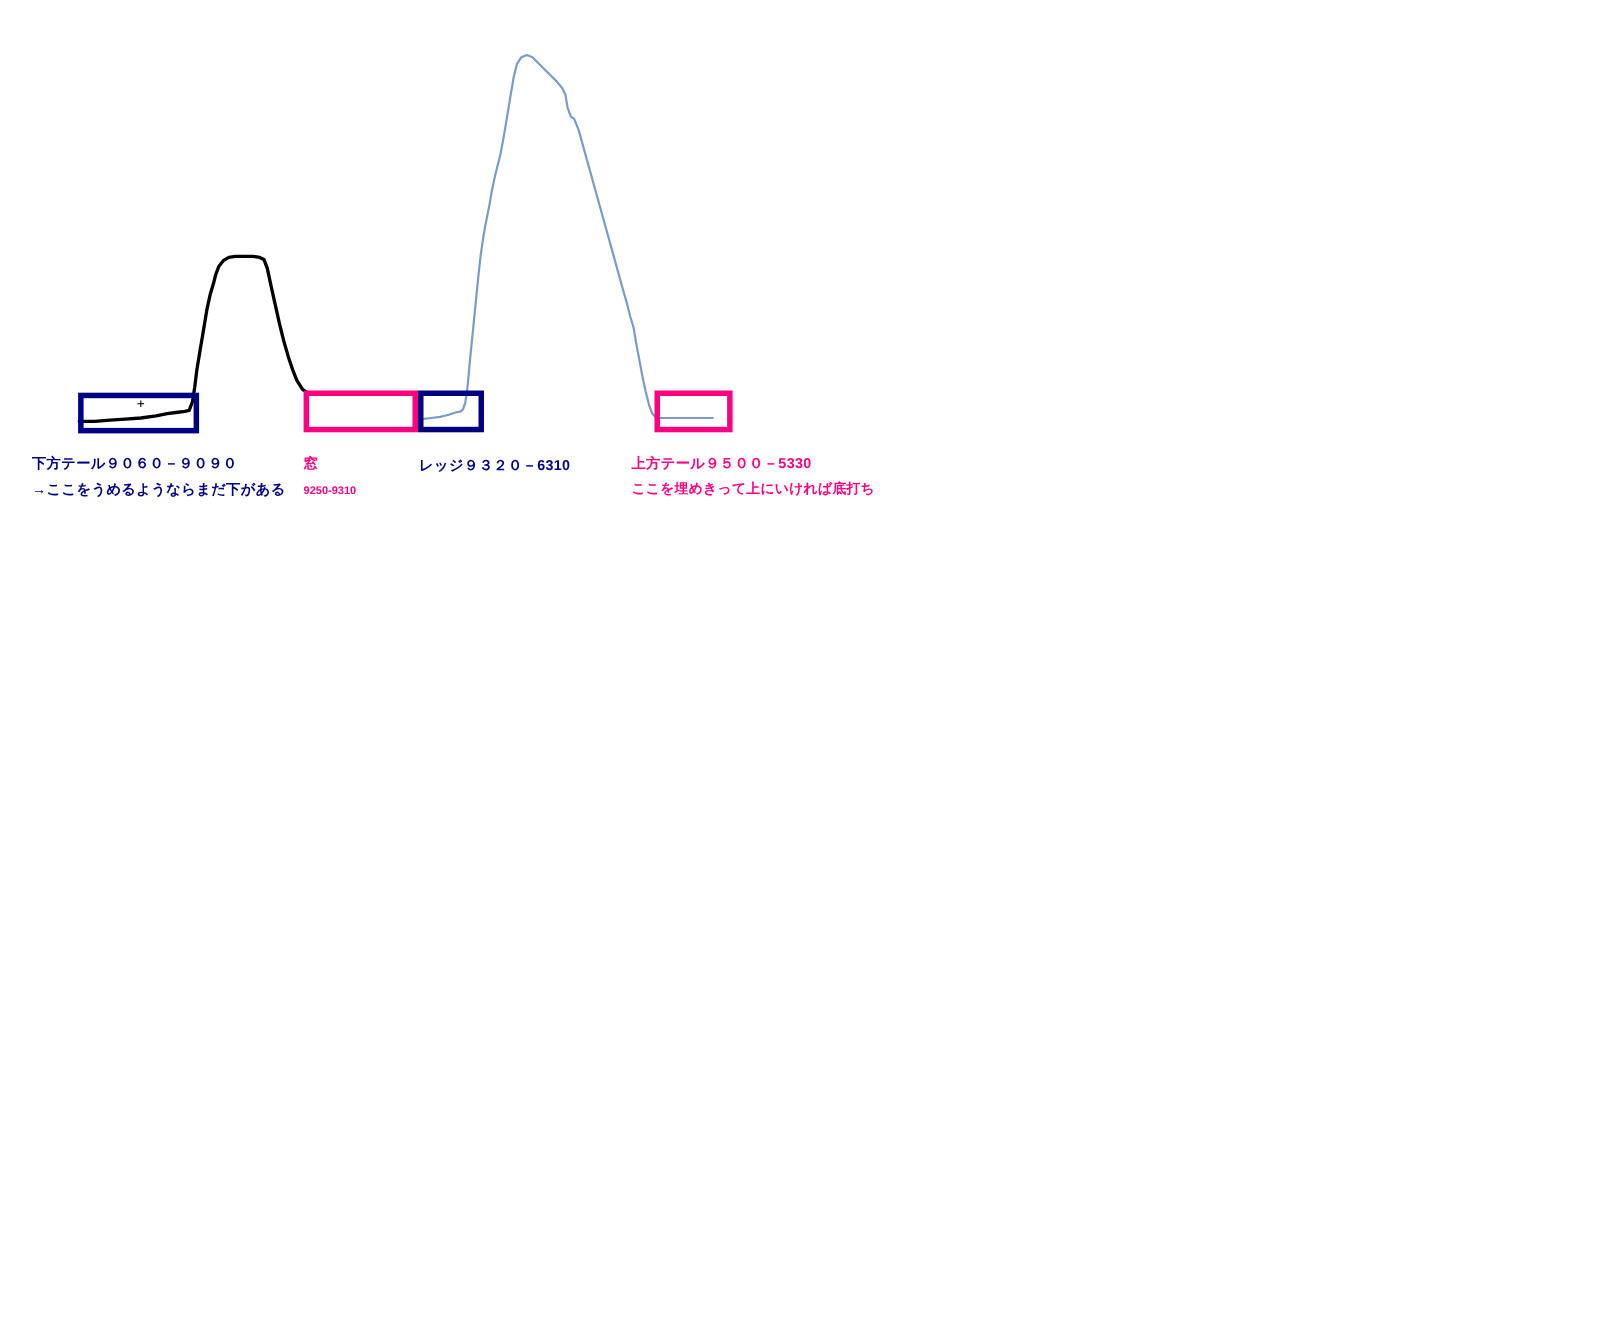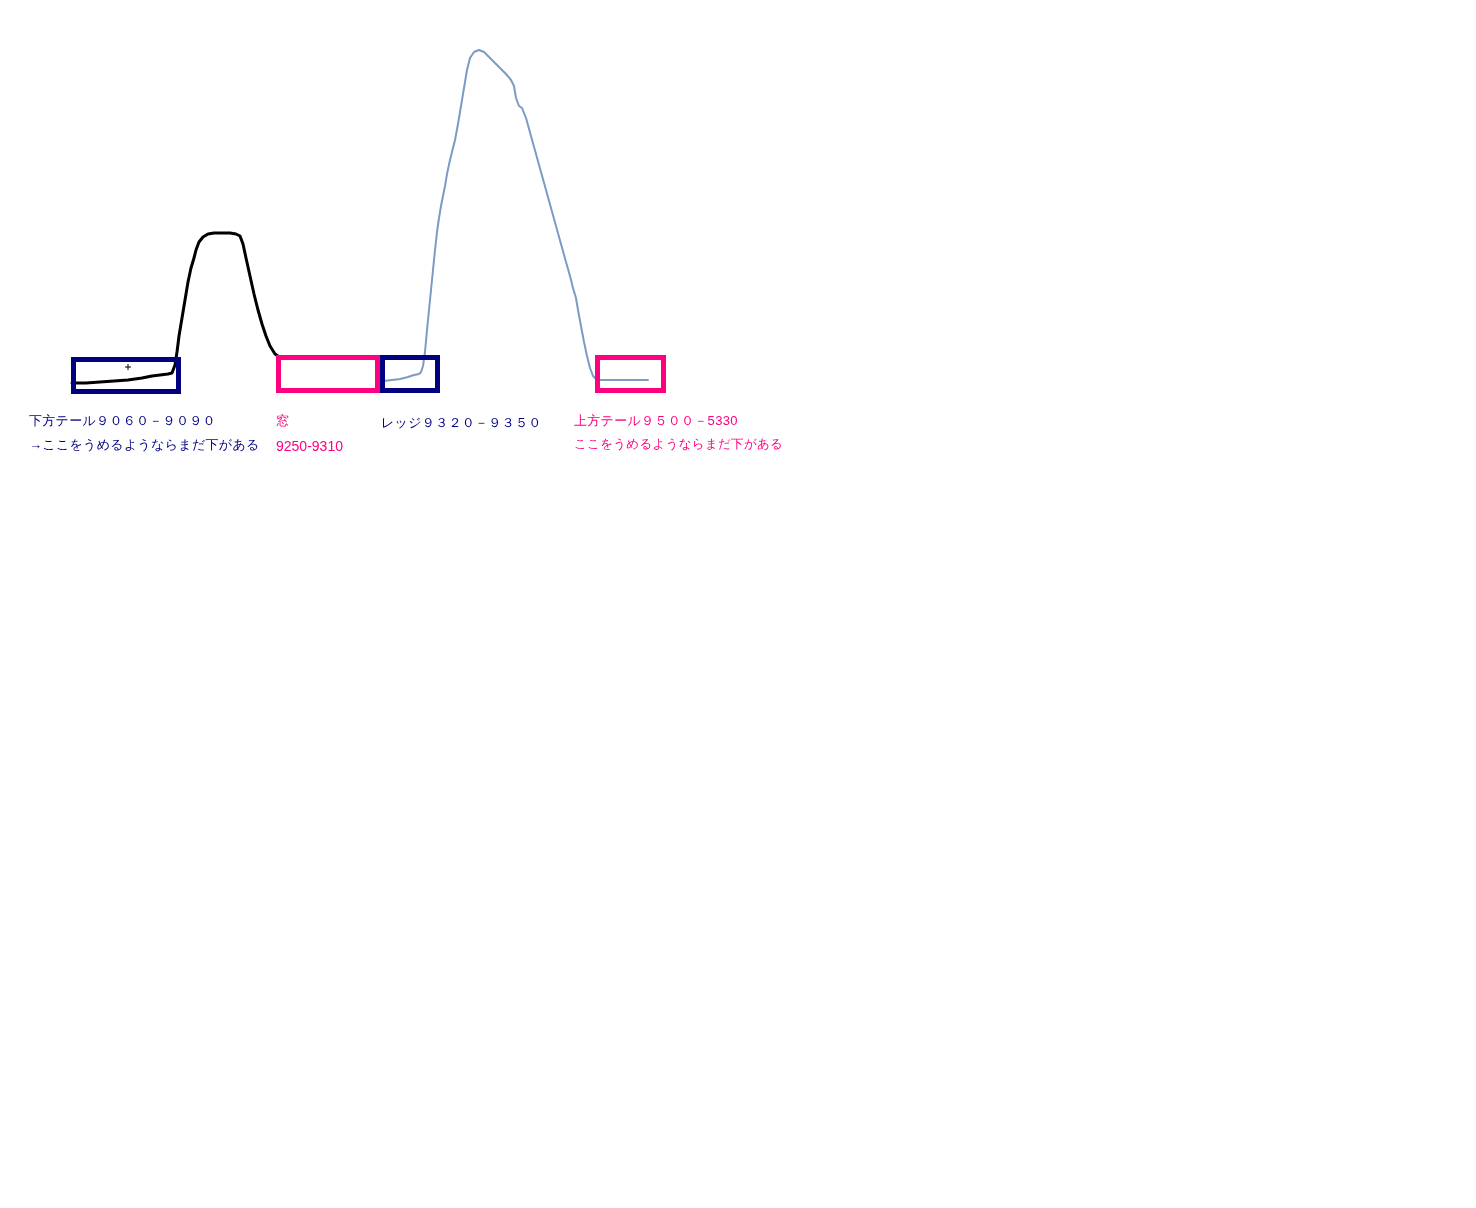--- a/index.html
+++ b/index.html
@@ -21,29 +21,30 @@
     width: 1476px;
     height: 1208px;
   }
   .annot-label {
     position: absolute;
     white-space: nowrap;
     font-family: "Liberation Sans", sans-serif;
     font-size: 13px;
     line-height: 15px;
     letter-spacing: 0.3px;
+    font-weight: bold;
   }
   .annot-navy { color: #000080; }
   .annot-pink { color: #ff0080; }
   .annot-label .l2 { display: block; margin-top: 9px; }
   .label-lower-tail { left: 29px;  top: 413px; }
   .label-window     { left: 276px; top: 413px; }
   .label-ledge      { left: 381px; top: 415px; }
   .label-upper-tail { left: 574px; top: 413px; }
-  .label-window .l2 { margin-top: 11px; letter-spacing: 0; font-size: 14px; text-align: right; }
+  .label-window .l2 { margin-top: 11px; letter-spacing: 0; font-size: 10px; text-align: right; }
   .label-upper-tail .l2 { font-size: 12.5px; }
 </style>
 </head>
 <body>
 
 <svg id="chart-root" viewBox="0 0 1476 1208" xmlns="http://www.w3.org/2000/svg">
   <rect id="bg-rect" x="0" y="0" width="1476" height="1208" fill="#ffffff"></rect>
   <g id="series-layer">
       <polyline points="72,383 86,383 100,382 114,381 128,380 142,378 152,376 160,375 168,374 172,373 175,365 177,352 179,336 182,318 185,300 188,282 191,268 194,258 196,250 199,242 203,237 208,234 214,233 222,233 230,233 236,234 240,236 243,244 246,258 250,276 254,294 258,310 262,324 266,336 270,346 275,354 281,358 290,358 300,358" fill="none" stroke="#000000" stroke-width="3" stroke-linejoin="round" stroke-linecap="round"></polyline>
       <polyline points="383,381 392,380 400,379 408,377 414,375 419,374 421,372 423,366 425,352 427,330 429,310 431,290 433,270 435,250 437,232 439,218 441,206 443,196 445,186 447,174 450,160 452,152 455,140 458,124 461,106 464,88 467,70 470,58 474,52 479,50 484,52 489,57 494,62 500,68 506,74 511,80 514,86 516,98 519,106 522,108 526,118 531,136 536,154 541,172 546,190 551,208 556,226 561,244 566,262 570,276 573,288 576,298 578,310 581,326 584,342 587,356 590,368 593,376 596,379 600,380 610,380 620,380 630,380 640,380 648,380" fill="none" stroke="#7b9bc4" stroke-width="2" stroke-linejoin="round" stroke-linecap="round"></polyline>
@@ -66,19 +67,19 @@
   <span>下方テール９０６０－９０９０</span>
   <span class="l2">→ここをうめるようならまだ下がある</span>
 </div>
 
 <div class="annot-label annot-pink label-window">
   <span>窓</span>
   <span class="l2">9250-9310</span>
 </div>
 
 <div class="annot-label annot-navy label-ledge">
-  <span>レッジ９３２０－９３５０</span>
+  <span>レッジ９３２０－6310</span>
 </div>
 
 <div class="annot-label annot-pink label-upper-tail">
   <span>上方テール９５００－5330</span>
-  <span class="l2">ここをうめるようならまだ下がある</span>
+  <span class="l2">ここを埋めきって上にいければ底打ち</span>
 </div>
 
 </body></html>

